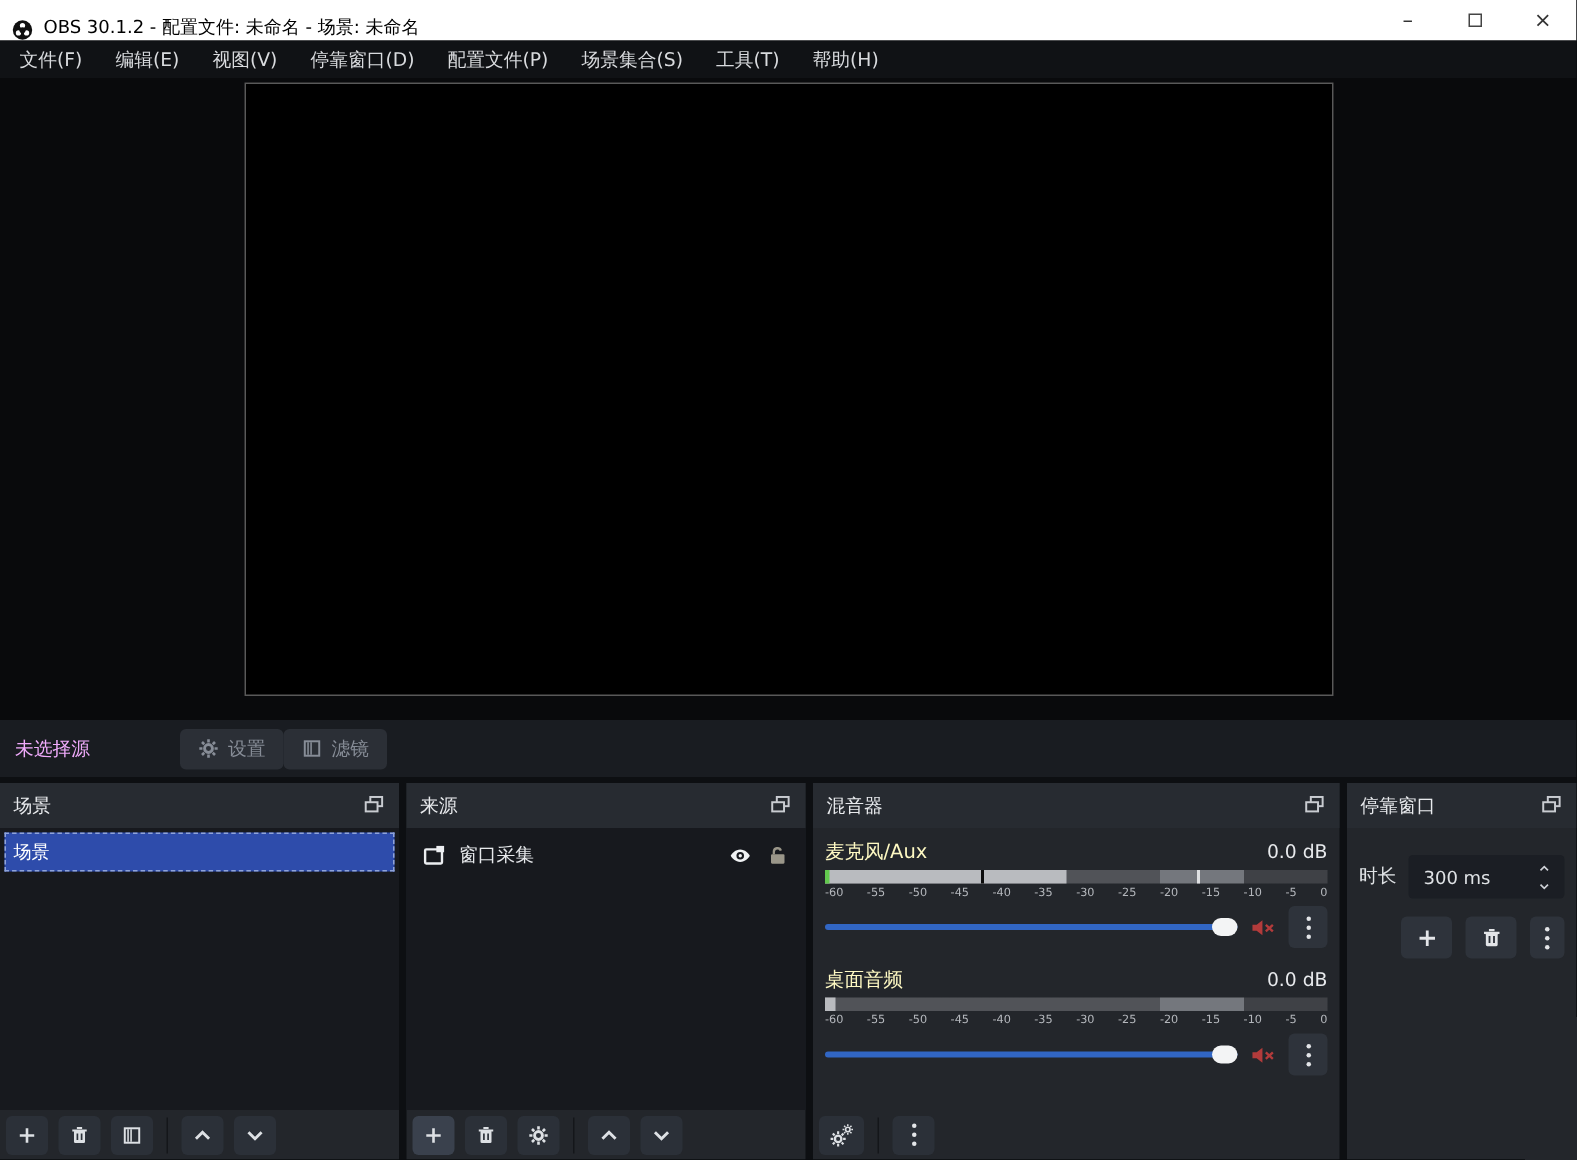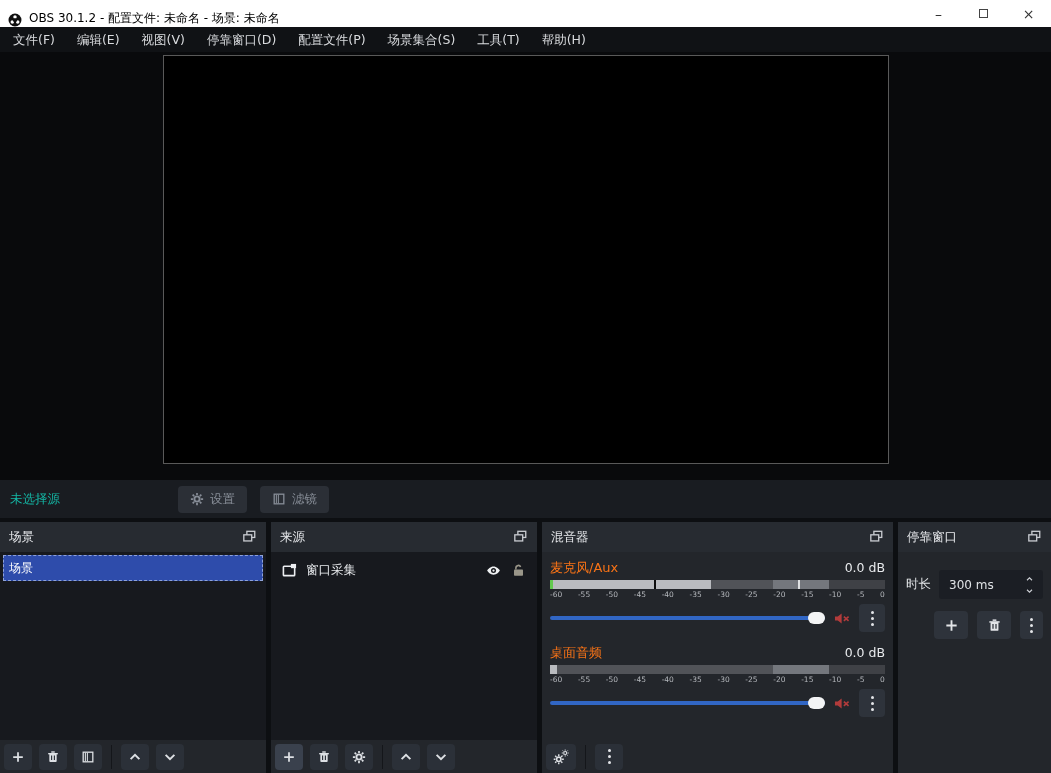--- a/index.html
+++ b/index.html
@@ -17,22 +17,22 @@
   
   .menubar{height:25px;background:#101215;display:flex;align-items:center;padding-left:2px;flex:none}
   .menu-item{padding:0 11px;font-size:12.5px;color:#d9dbde;line-height:25px;white-space:nowrap}
 
   
   .preview-area{height:428px;background:#090a0c;position:relative;flex:none}
   .canvas{position:absolute;left:163px;top:3px;width:726px;height:409px;background:#000;border:1px solid #595959}
 
   
   .statusrow{height:38px;background:#191c21;display:flex;align-items:center;padding:0 10px;flex:none}
-  .status-label{font-size:12.5px;color:#14b8a6}
-  .status-btns{margin-left:118px;display:flex;gap:13px}
+  .status-label{font-size:12.5px;color:#f0abfc}
+  .status-btns{margin-left:60px;display:flex;gap:0}
   .sbtn{height:27px;background:#2b2f36;border-radius:4px;display:flex;align-items:center;gap:6px;padding:0 12px;color:#878d97;font-size:12.5px}
 
   
   .docks{flex:1;display:grid;grid-template-columns:266px 266px 351px 1fr;gap:5px;background:#0d0f12;margin-top:4px}
   .dock{background:#23262b;display:flex;flex-direction:column;min-width:0}
   .dock-header{height:30px;background:#272b31;display:flex;align-items:center;justify-content:space-between;padding:0 9px;font-size:12.5px;color:#e8eaed;flex:none}
   .dock-body{flex:1;min-height:0}
   .well{background:#17191e;flex:1;padding:3px}
   .dock-toolbar{height:33px;display:flex;align-items:center;gap:7px;padding:0 4px;flex:none}
   .tbtn{width:28px;height:26px;background:#2b3038;border-radius:4px;display:flex;align-items:center;justify-content:center;color:#dde0e4;flex:none}
@@ -41,21 +41,21 @@
 
   
   .scene-item{height:26px;background:#2e4cab;border:1px dashed #8fa3d9;display:flex;align-items:center;padding:0 5px;font-size:12px;color:#fff}
   .src-row{height:30px;display:flex;align-items:center;gap:9px;padding:0 8px;color:#e6e8eb;font-size:12.5px}
   .src-row .spacer{flex:1}
 
   
   .mixer-body{padding:7px 8px 0}
   .chan{margin-bottom:12px}
   .chan-top{display:flex;justify-content:space-between;align-items:baseline}
-  .chan-name{font-size:13px;color:#f97316}
+  .chan-name{font-size:13px;color:#fef9c3}
   .chan-db{font-size:12.5px;color:#e8eaed}
   .meter{height:9px;position:relative;margin-top:3px;background:linear-gradient(to right,#515358 0%,#515358 66.7%,#74777d 66.7%,#74777d 83.4%,#3f4146 83.4%,#3f4146 100%)}
   .meter .fill{position:absolute;left:0;top:0;bottom:0;background:#b9bbbf}
   .meter .mk{position:absolute;top:0;bottom:0;width:2px}
   .ticks{display:flex;justify-content:space-between;margin-top:1px;font-size:7.5px;color:#b4b7bc}
   .slider-row{display:flex;align-items:center;gap:8px;margin-top:5px}
   .slider{flex:1;height:4px;background:#3166c4;border-radius:2px;position:relative}
   .handle{position:absolute;right:0;top:-4px;width:17px;height:12px;background:#f3f4f5;border-radius:6px}
   .dots-btn{width:26px;height:28px;background:#2e333b;border-radius:4px;display:flex;align-items:center;justify-content:center;flex:none}
   .dots{display:flex;flex-direction:column;gap:3px}

